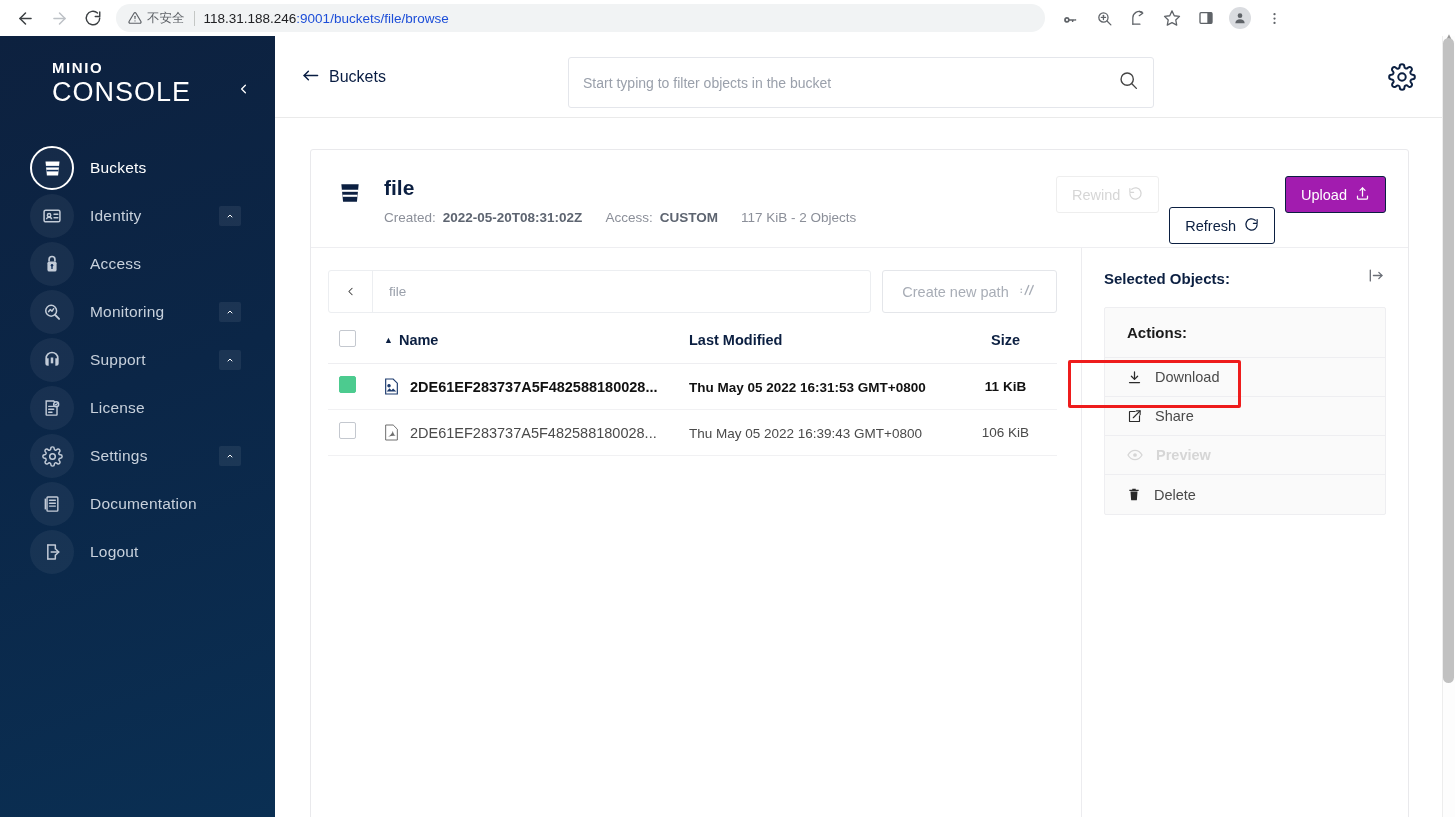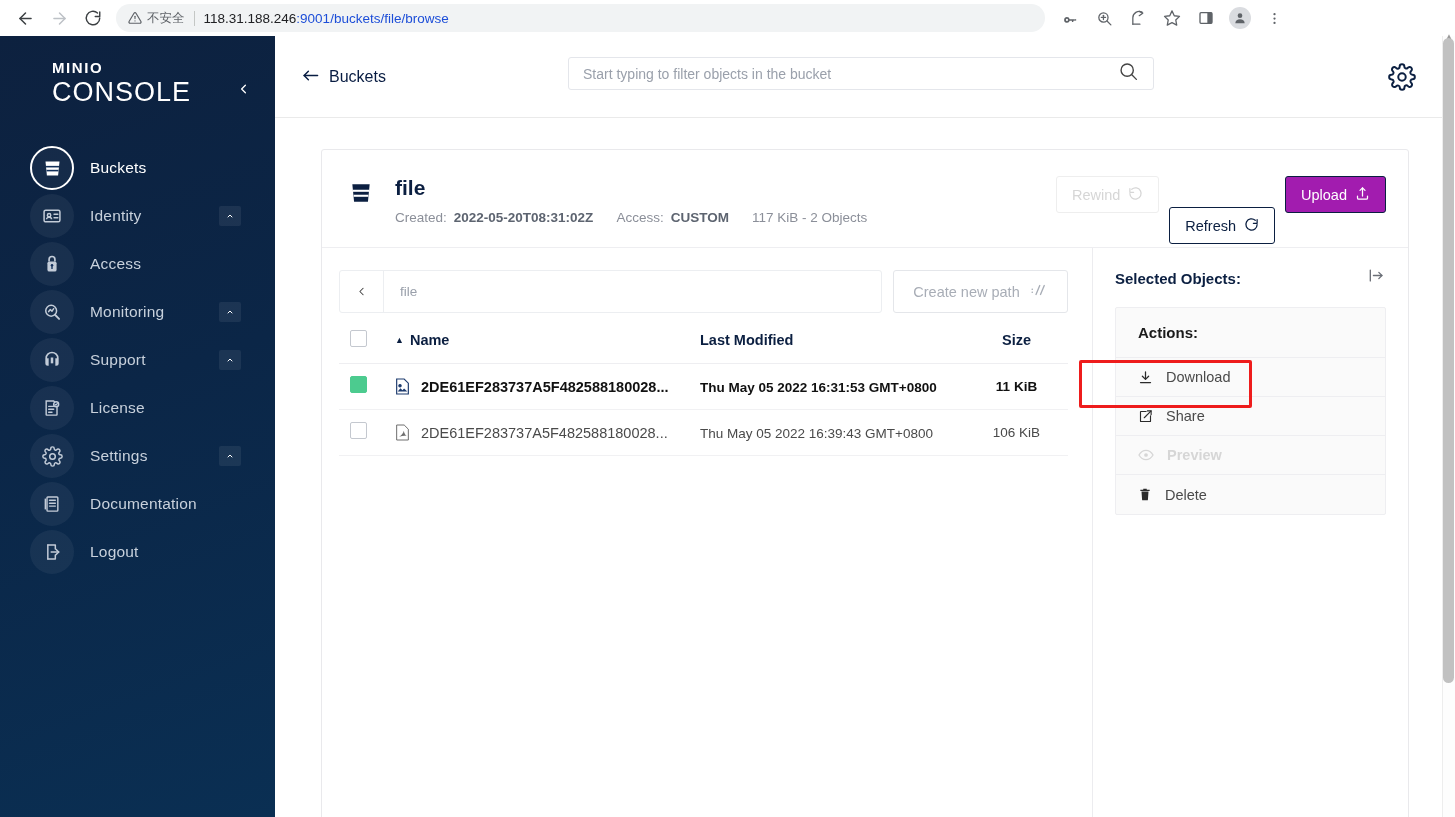--- a/index.html
+++ b/index.html
@@ -102,38 +102,38 @@
   #topbar {
     height: 82px; background: #ffffff; border-bottom: 1px solid #eaeaea;
     display: flex; align-items: center; position: relative;
   }
   #back-link {
     display: flex; align-items: center; gap: 10px; margin-left: 27px;
     color: #081c42; font-size: 16px; cursor: pointer; width: 250px;
   }
   #back-arrow { font-size: 17px; line-height: 1; }
   #obj-search {
-    position: absolute; left: 293px; top: 21px; width: 586px; height: 33px;
+    position: absolute; left: 293px; top: 21px; width: 586px; height: 51px;
     border: 1px solid #e4e6eb; border-radius: 3px;
     display: flex; align-items: center; padding: 0 14px; background: #fff;
   }
   #obj-search input {
     flex: 1; border: none; outline: none; font-size: 14px;
     color: #2a2a2a; font-family: "Liberation Sans", sans-serif;
     background: transparent;
   }
   #obj-search input::placeholder { color: #9aa0ab; }
   #search-ico { color: #444; flex: none; }
   #gear-btn {
     position: absolute; right: 26px; top: 27px; color: #0b1f41; cursor: pointer;
   }
 
   
   #content {
-    padding: 31px 33px 0 46px; height: 699px; background: #ffffff;
+    padding: 31px 33px 0 35px; height: 699px; background: #ffffff;
   }
   #card {
     border: 1px solid #e9e9ec; border-radius: 3px; background: #ffffff;
     height: 700px; display: flex; flex-direction: column;
   }
   #bucket-head {
     display: flex; align-items: flex-start; padding: 26px 24px 22px 26px;
     position: relative; border-bottom: 1px solid #eeeef1;
   }
   #bucket-ico { margin-top: 4px; color: #0b1f41; flex: none; }

